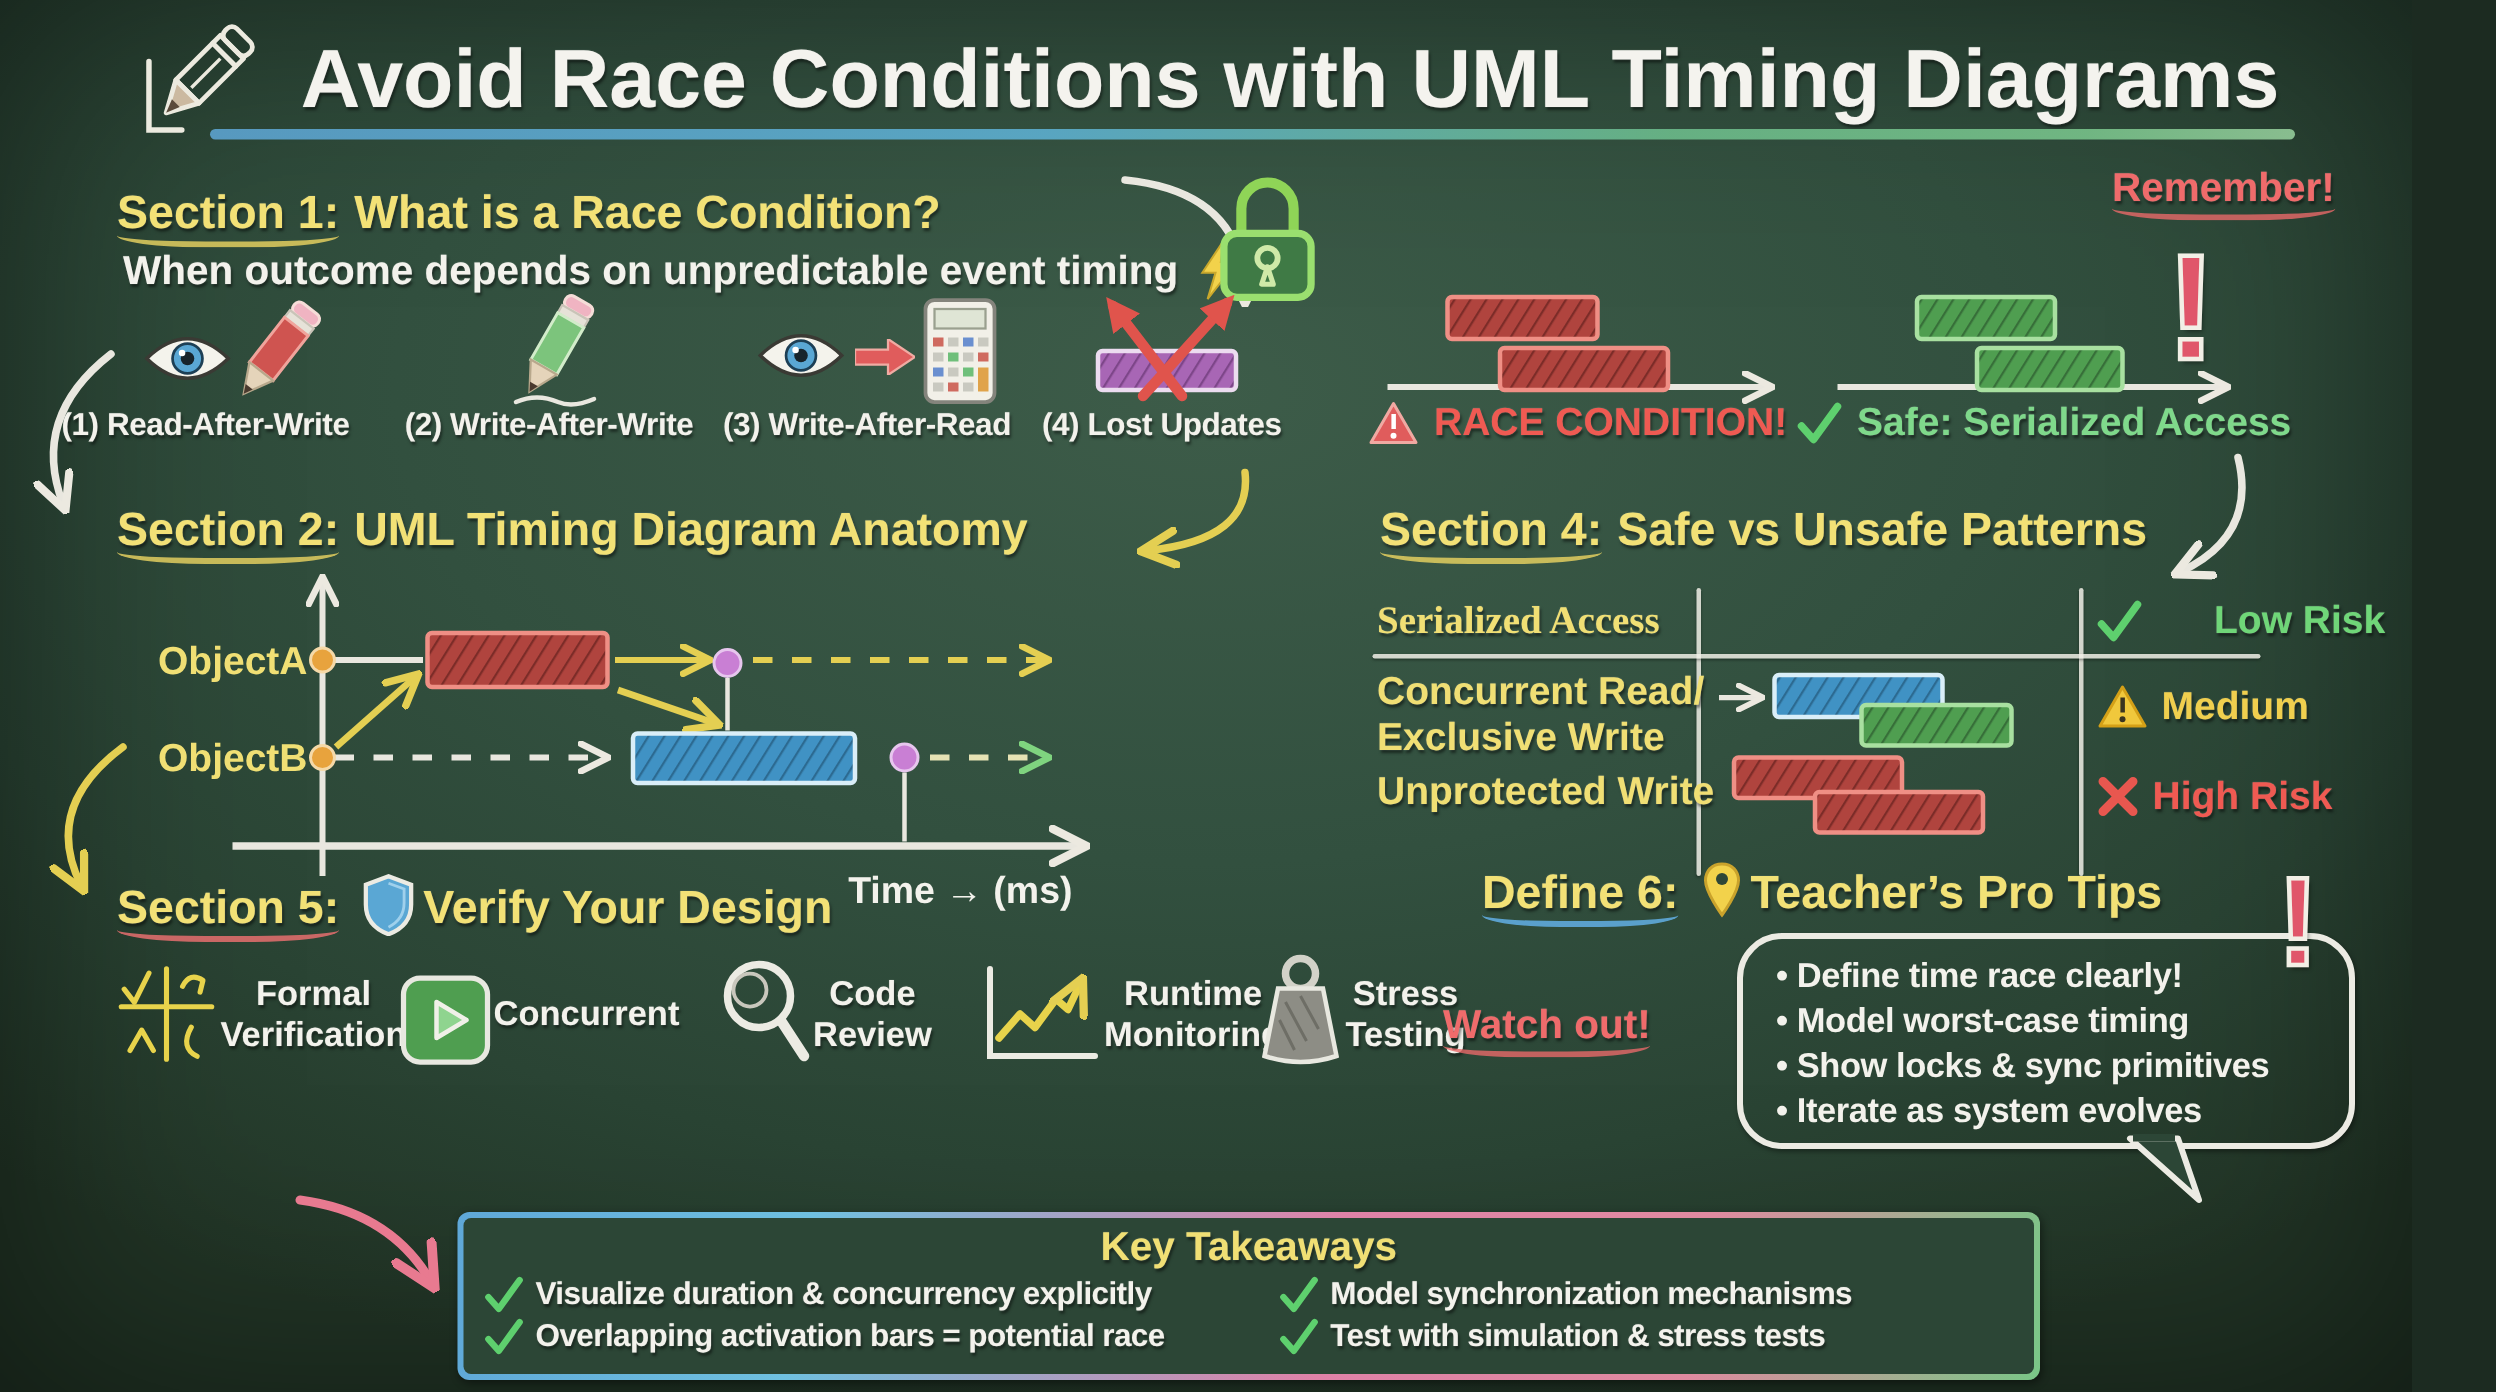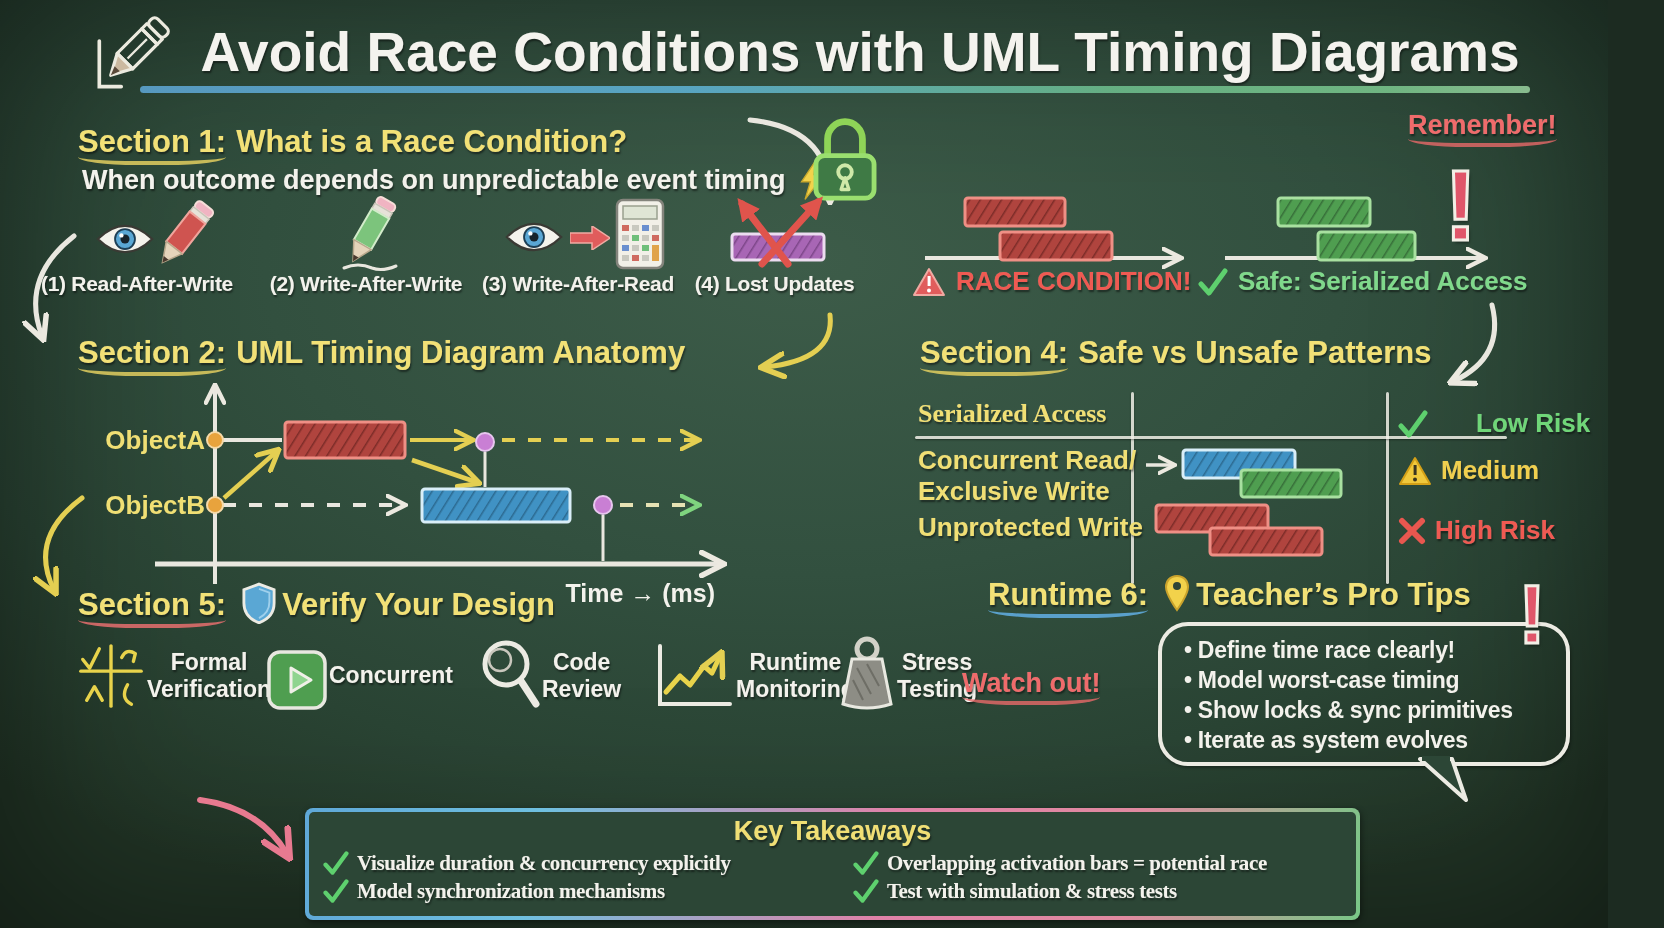--- a/index.html
+++ b/index.html
@@ -33,21 +33,21 @@
   .bubble{border:4px solid #ecebe3;border-radius:30px;box-shadow:1px 2px 3px rgba(0,0,0,.35);}
   .bubble ul{list-style:none;margin:9px 0 0 0;padding:0 14px 0 22px;}
   .bubble li{font-size:23px;letter-spacing:-0.3px;line-height:30px;color:#f3f2ec;white-space:nowrap;}
   .bubble li::before{content:"•  ";}
   .exclaim{color:#e0566a;-webkit-text-stroke:3px #f2efe6;text-shadow:2px 3px 3px rgba(0,0,0,.4);font-weight:900;}
   .caption{display:flex;align-items:center;gap:10px;font-size:26px;white-space:nowrap;}
   .tk-wrap{background:linear-gradient(100deg,#5fa8d8 0%,#6fc0e0 22%,#e082a8 55%,#e08aa0 78%,#79c787 100%);padding:4px;border-radius:8px;box-shadow:1px 2px 6px rgba(0,0,0,.45);}
   .tk-inner{background:#2c4636;border-radius:5px;height:100px;padding:4px 14px 0 14px;}
   .tk-title{text-align:center;font-size:27px;color:#f0df74;}
   .tk-grid{display:grid;grid-template-columns:52% 48%;margin-top:3px;row-gap:2px;}
-  .tk-item{display:flex;align-items:center;gap:8px;font-size:21px;letter-spacing:-0.4px;color:#f3f2ec;white-space:nowrap;font-family:Liberation Serif, serif;}
+  .tk-item{display:flex;align-items:center;gap:8px;font-size:21px;letter-spacing:-0.4px;color:#f3f2ec;white-space:nowrap;}
   svg text{font-family:"Liberation Sans","DejaVu Sans",sans-serif;font-weight:bold;}
 </style>
 </head>
 <body>
 
 <div id="board">
 
   <svg width="0" height="0" style="position:absolute">
     <defs>
       <pattern id="hatchRed" width="9" height="9" patternUnits="userSpaceOnUse" patternTransform="rotate(32)">
@@ -283,21 +283,21 @@
   <div class="abs pattern-txt chalk" style="left:918px;top:512px;">Unprotected Write</div>
 
   <svg class="abs" style="left:1138px;top:443px;" width="245" height="130" viewBox="0 0 245 130">
     <line x1="8" y1="22" x2="34" y2="22" stroke="#e9e7df" stroke-width="3.5" marker-end="url(#mW)"></line>
     <rect x="45" y="7" width="112" height="28" rx="3" fill="url(#hatchBlue)" stroke="#d9eef8" stroke-width="3"></rect>
     <rect x="103" y="27" width="100" height="27" rx="3" fill="url(#hatchGreen)" stroke="#a8e0a0" stroke-width="3"></rect>
     <rect x="18" y="62" width="112" height="27" rx="3" fill="url(#hatchRed)" stroke="#ef8f85" stroke-width="3"></rect>
     <rect x="72" y="85" width="112" height="27" rx="3" fill="url(#hatchRed)" stroke="#ef8f85" stroke-width="3"></rect>
   </svg>
 
-  <div class="abs risk-cell chalk" style="left:1398px;top:408px;color:#6fd678;gap:48px;">
+  <div class="abs risk-cell chalk" style="left:1398px;top:398px;color:#6fd678;gap:48px;">
     <svg width="30" height="30" viewBox="0 0 30 30">
         <polyline points="3,17 11,26 27,4" fill="none" stroke="#5ed06e" stroke-width="5" stroke-linecap="round" stroke-linejoin="round"></polyline>
       </svg>
     <span>Low Risk</span>
   </div>
   <div class="abs risk-cell chalk" style="left:1398px;top:455px;color:#f0cf4e;">
     <svg width="34" height="30" viewBox="0 0 34 30">
       <polygon points="17,2 32,28 2,28" fill="#f0c83c" stroke="#d4a017" stroke-width="2" stroke-linejoin="round"></polygon>
       <rect x="15.6" y="9" width="3" height="10" fill="#3a3420"></rect>
         <circle cx="17" cy="23.5" r="2" fill="#3a3420"></circle>
@@ -372,21 +372,21 @@
       <path d="M15,23 L45,23 L54,68 Q30,76 6,68 Z" fill="#8d8d85" stroke="#e8e8e0" stroke-width="3"></path>
       <path d="M20,32 l14,26 M30,28 l12,22 M16,44 l10,20" stroke="#6e6e66" stroke-width="2" fill="none"></path>
     </svg>
       </div>
     <div class="m-label">Stress Testing</div>
   </div>
 
   <div class="abs chalk red-txt nowrap underline-red" style="left:962px;top:668px;font-size:27px;">Watch out!</div>
 
   <div class="abs sec-title chalk" style="left:988px;top:574px;">
-    <span class="prefix u-blue">Runtime 6:</span><svg width="26" height="38" viewBox="0 0 26 38" style="vertical-align:-7px;margin:0 6px;">
+    <span class="prefix u-blue">Define 6:</span><svg width="26" height="38" viewBox="0 0 26 38" style="vertical-align:-7px;margin:0 6px;">
       <path d="M13,2 C20,2 24,7 24,13 C24,21 13,36 13,36 C13,36 2,21 2,13 C2,7 6,2 13,2 Z" fill="#f2d24b" stroke="#caa32c" stroke-width="2"></path>
       <circle cx="13" cy="12" r="4" fill="#2e4637"></circle>
     </svg><span>Teacher’s Pro Tips</span>
   </div>
 
   <div class="abs bubble" style="left:1158px;top:622px;width:404px;height:136px;">
     <ul>
       <li>Define time race clearly!</li>
       <li>Model worst-case timing</li>
       <li>Show locks &amp; sync primitives</li>
@@ -410,27 +410,27 @@
         <div class="tk-item chalk">
           <svg width="26" height="26" viewBox="0 0 30 30">
               <polyline points="3,17 11,26 27,4" fill="none" stroke="#5ed06e" stroke-width="5" stroke-linecap="round" stroke-linejoin="round"></polyline>
             </svg>
           <span>Visualize duration &amp; concurrency explicitly</span>
         </div>
         <div class="tk-item chalk">
           <svg width="26" height="26" viewBox="0 0 30 30">
               <polyline points="3,17 11,26 27,4" fill="none" stroke="#5ed06e" stroke-width="5" stroke-linecap="round" stroke-linejoin="round"></polyline>
             </svg>
-          <span>Overlapping activation bars = potential race</span>
+          <span>Model synchronization mechanisms</span>
         </div>
         <div class="tk-item chalk">
           <svg width="26" height="26" viewBox="0 0 30 30">
               <polyline points="3,17 11,26 27,4" fill="none" stroke="#5ed06e" stroke-width="5" stroke-linecap="round" stroke-linejoin="round"></polyline>
             </svg>
-          <span>Model synchronization mechanisms</span>
+          <span>Overlapping activation bars = potential race</span>
         </div>
         <div class="tk-item chalk">
           <svg width="26" height="26" viewBox="0 0 30 30">
               <polyline points="3,17 11,26 27,4" fill="none" stroke="#5ed06e" stroke-width="5" stroke-linecap="round" stroke-linejoin="round"></polyline>
             </svg>
           <span>Test with simulation &amp; stress tests</span>
         </div>
       </div>
     </div>
   </div>

